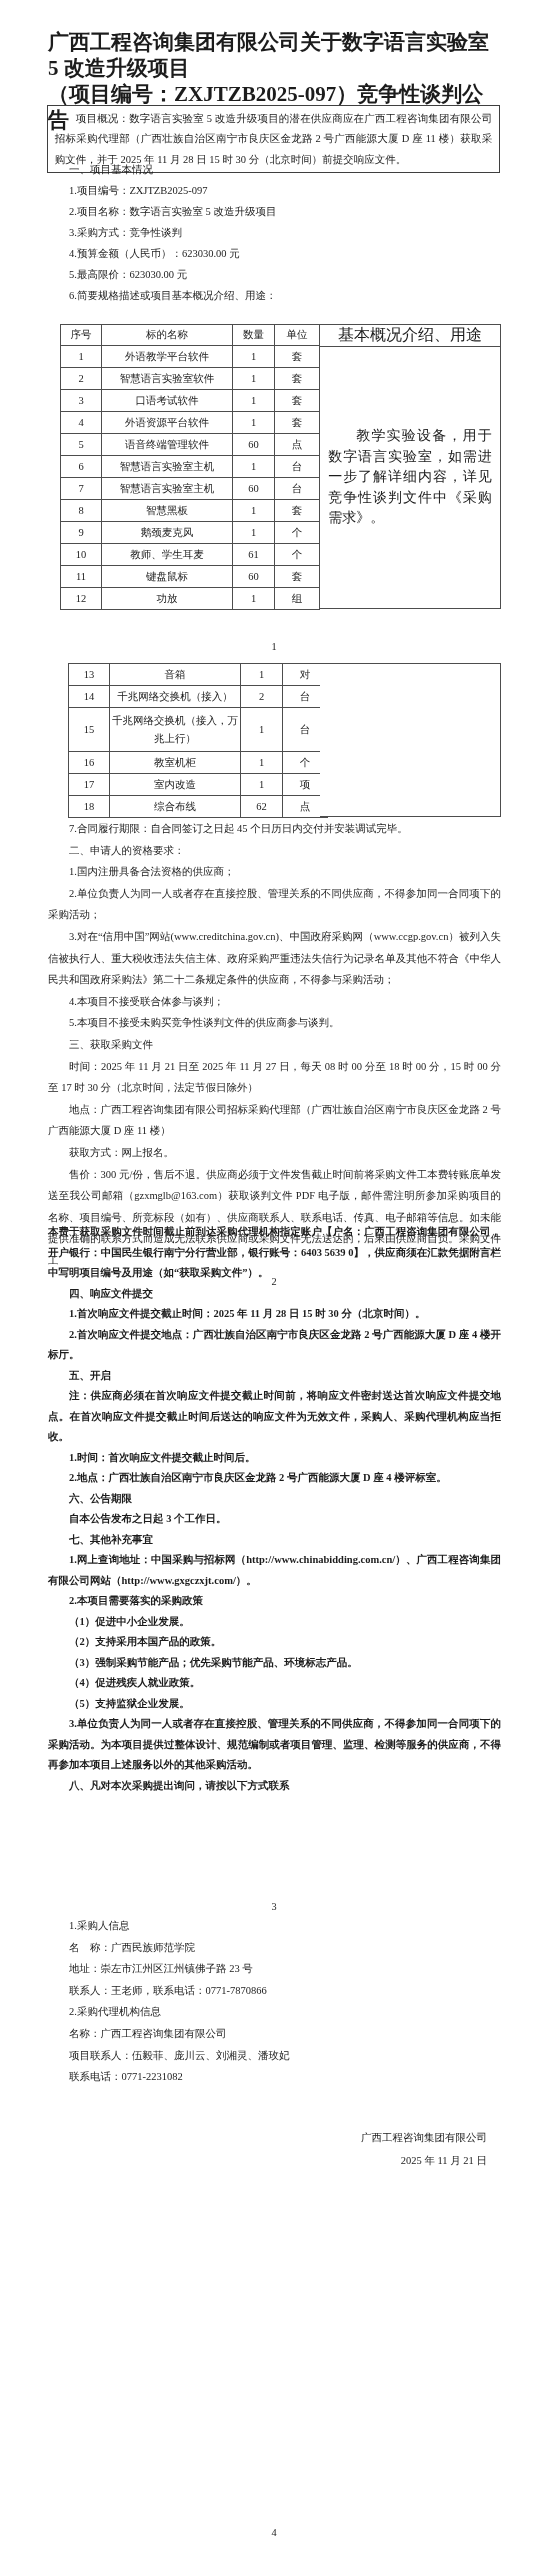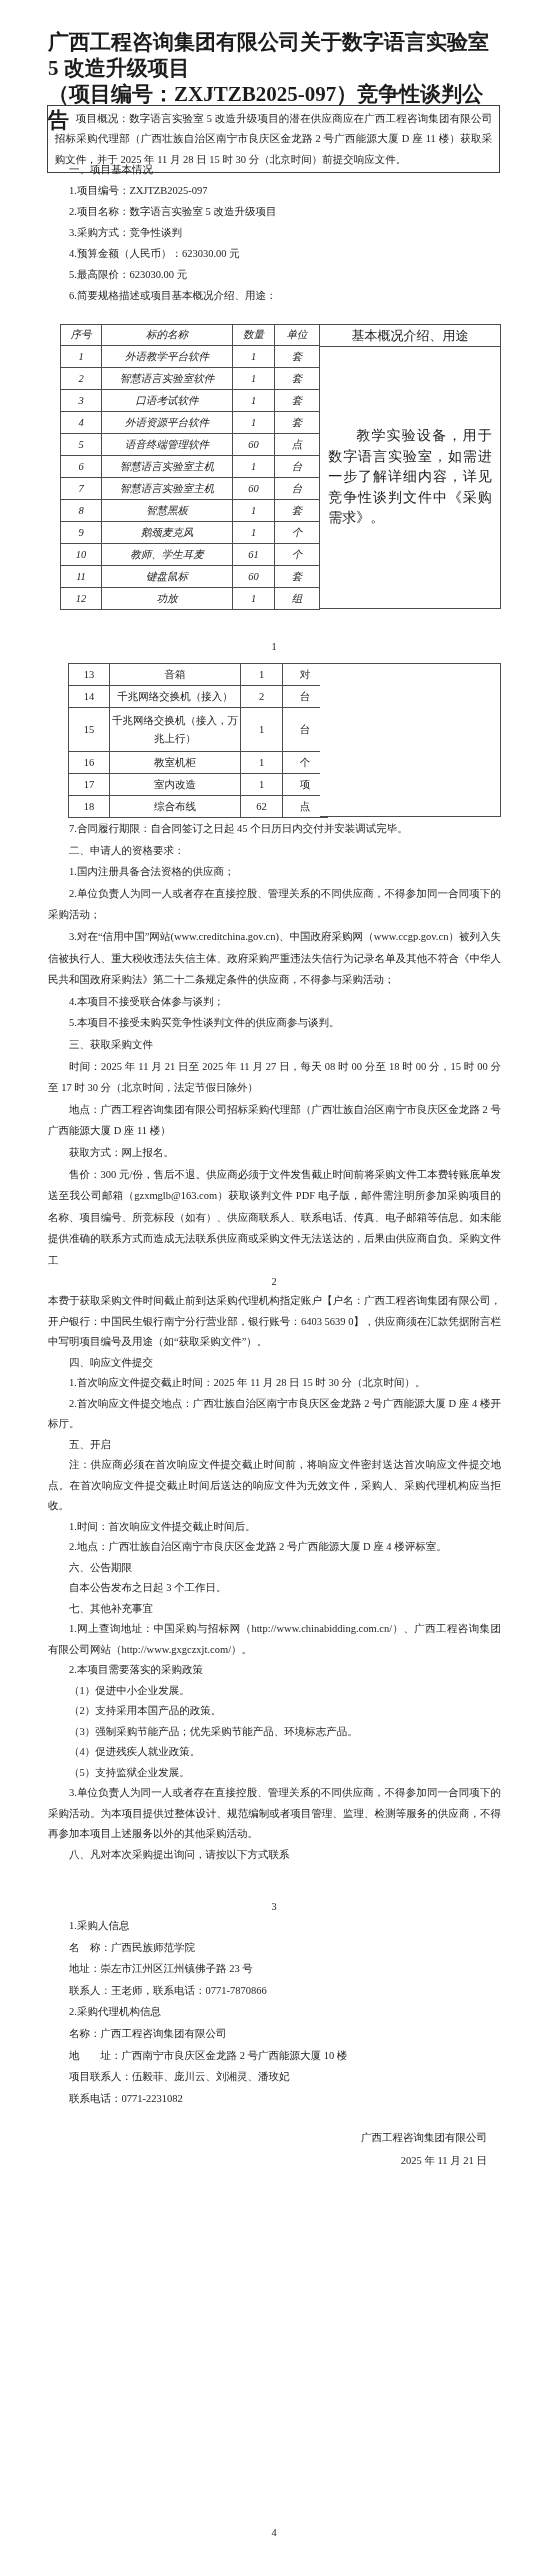--- a/index.html
+++ b/index.html
@@ -16,39 +16,39 @@
   .overview-box{top:105px;left:47px;width:453px;height:68px;border:1.4px solid #3f3f3f;
                 box-sizing:border-box;}
   .overview-box p{margin:0;padding:2.7px 6.8px 0 6.8px;font-size:10.5px;line-height:20.5px;
                   text-align:justify;text-indent:2em;}
   
   .pblock{left:48px;width:453px;}
   .pblock p{margin:0;font-size:10.5px;text-align:justify;text-indent:2em;}
   .pblock p.noindent{text-indent:0;}
   #s1{top:159px;} #s1 p{line-height:21px;}
   #s2{top:818px;} #s2 p{line-height:21.6px;}
-  #s3{top:1291px;} #s3 p{line-height:20.5px;}
+  #s3{top:1222px;font-weight:bold;} #s3 p{line-height:20.5px;}
   #s4{top:1915px;} #s4 p{line-height:21.6px;}
   
   .items-grid{display:grid;grid-template-columns:41px 131px 42px 45px;
               border-top:0.7px solid #4d4d4d;border-left:0.7px solid #4d4d4d;
               left:60px;width:260px;box-sizing:border-box;background:#fff;}
-  #grid1{top:324px;grid-template-rows:21px repeat(12,22px);font-style:italic;}
+  #grid1{top:324px;grid-template-rows:21px repeat(12,22px);}
   #grid2{top:663px;grid-template-rows:22px 22px 44px 22px 22px 22px;margin-left:8px;}
   .cell{border-right:0.7px solid #4d4d4d;border-bottom:0.7px solid #4d4d4d;
         display:flex;align-items:center;justify-content:center;text-align:center;
         font-size:10.5px;line-height:18px;padding:0 1.4px;box-sizing:border-box;
         overflow:hidden;}
   
   .desc-col{left:320px;width:181px;border:0.7px solid #4d4d4d;border-left:none;
             box-sizing:border-box;display:flex;flex-direction:column;background:#fff;}
   #desc1{top:324px;height:285px;}
   #desc2{top:663px;height:154px;}
   .desc-head{height:21px;flex:0 0 21px;border-bottom:0.7px solid #4d4d4d;
-             display:flex;align-items:center;justify-content:center;font-size:13px;}
+             display:flex;align-items:center;justify-content:center;font-size:16px;}
   .desc-body{flex:1;display:flex;align-items:center;}
   .desc-body p{margin:0;padding:0 8.2px;font-size:14px;line-height:20.5px;
                text-align:justify;text-indent:2em;}
   
   .pagenum{left:0;width:548px;text-align:center;font-size:10.3px;line-height:20.5px;}
   #pn1{top:637px;} #pn2{top:1272px;} #pn3{top:1897px;} #pn4{top:2523px;}
   
   .signature{top:2127px;left:48px;width:439px;text-align:right;font-size:10.5px;
              line-height:22.6px;}
 </style>
@@ -270,21 +270,20 @@
   <p class="para">名　称：广西民族师范学院</p>
 
   <p class="para">地址：崇左市江州区江州镇佛子路 23 号</p>
 
   <p class="para">联系人：王老师，联系电话：0771-7870866</p>
 
   <p class="para">2.采购代理机构信息</p>
 
   <p class="para">名称：广西工程咨询集团有限公司</p>
 
-  <p class="para">地　　址：广西南宁市良庆区金龙路 2 号广西能源大厦 10 楼</p>
 
   <p class="para">项目联系人：伍毅菲、庞川云、刘湘灵、潘玫妃</p>
 
   <p class="para">联系电话：0771-2231082</p>
 </div>
 
   <div class="abs signature">
     <div>广西工程咨询集团有限公司</div>
     <div>2025 年 11 月 21 日</div>
   </div>

